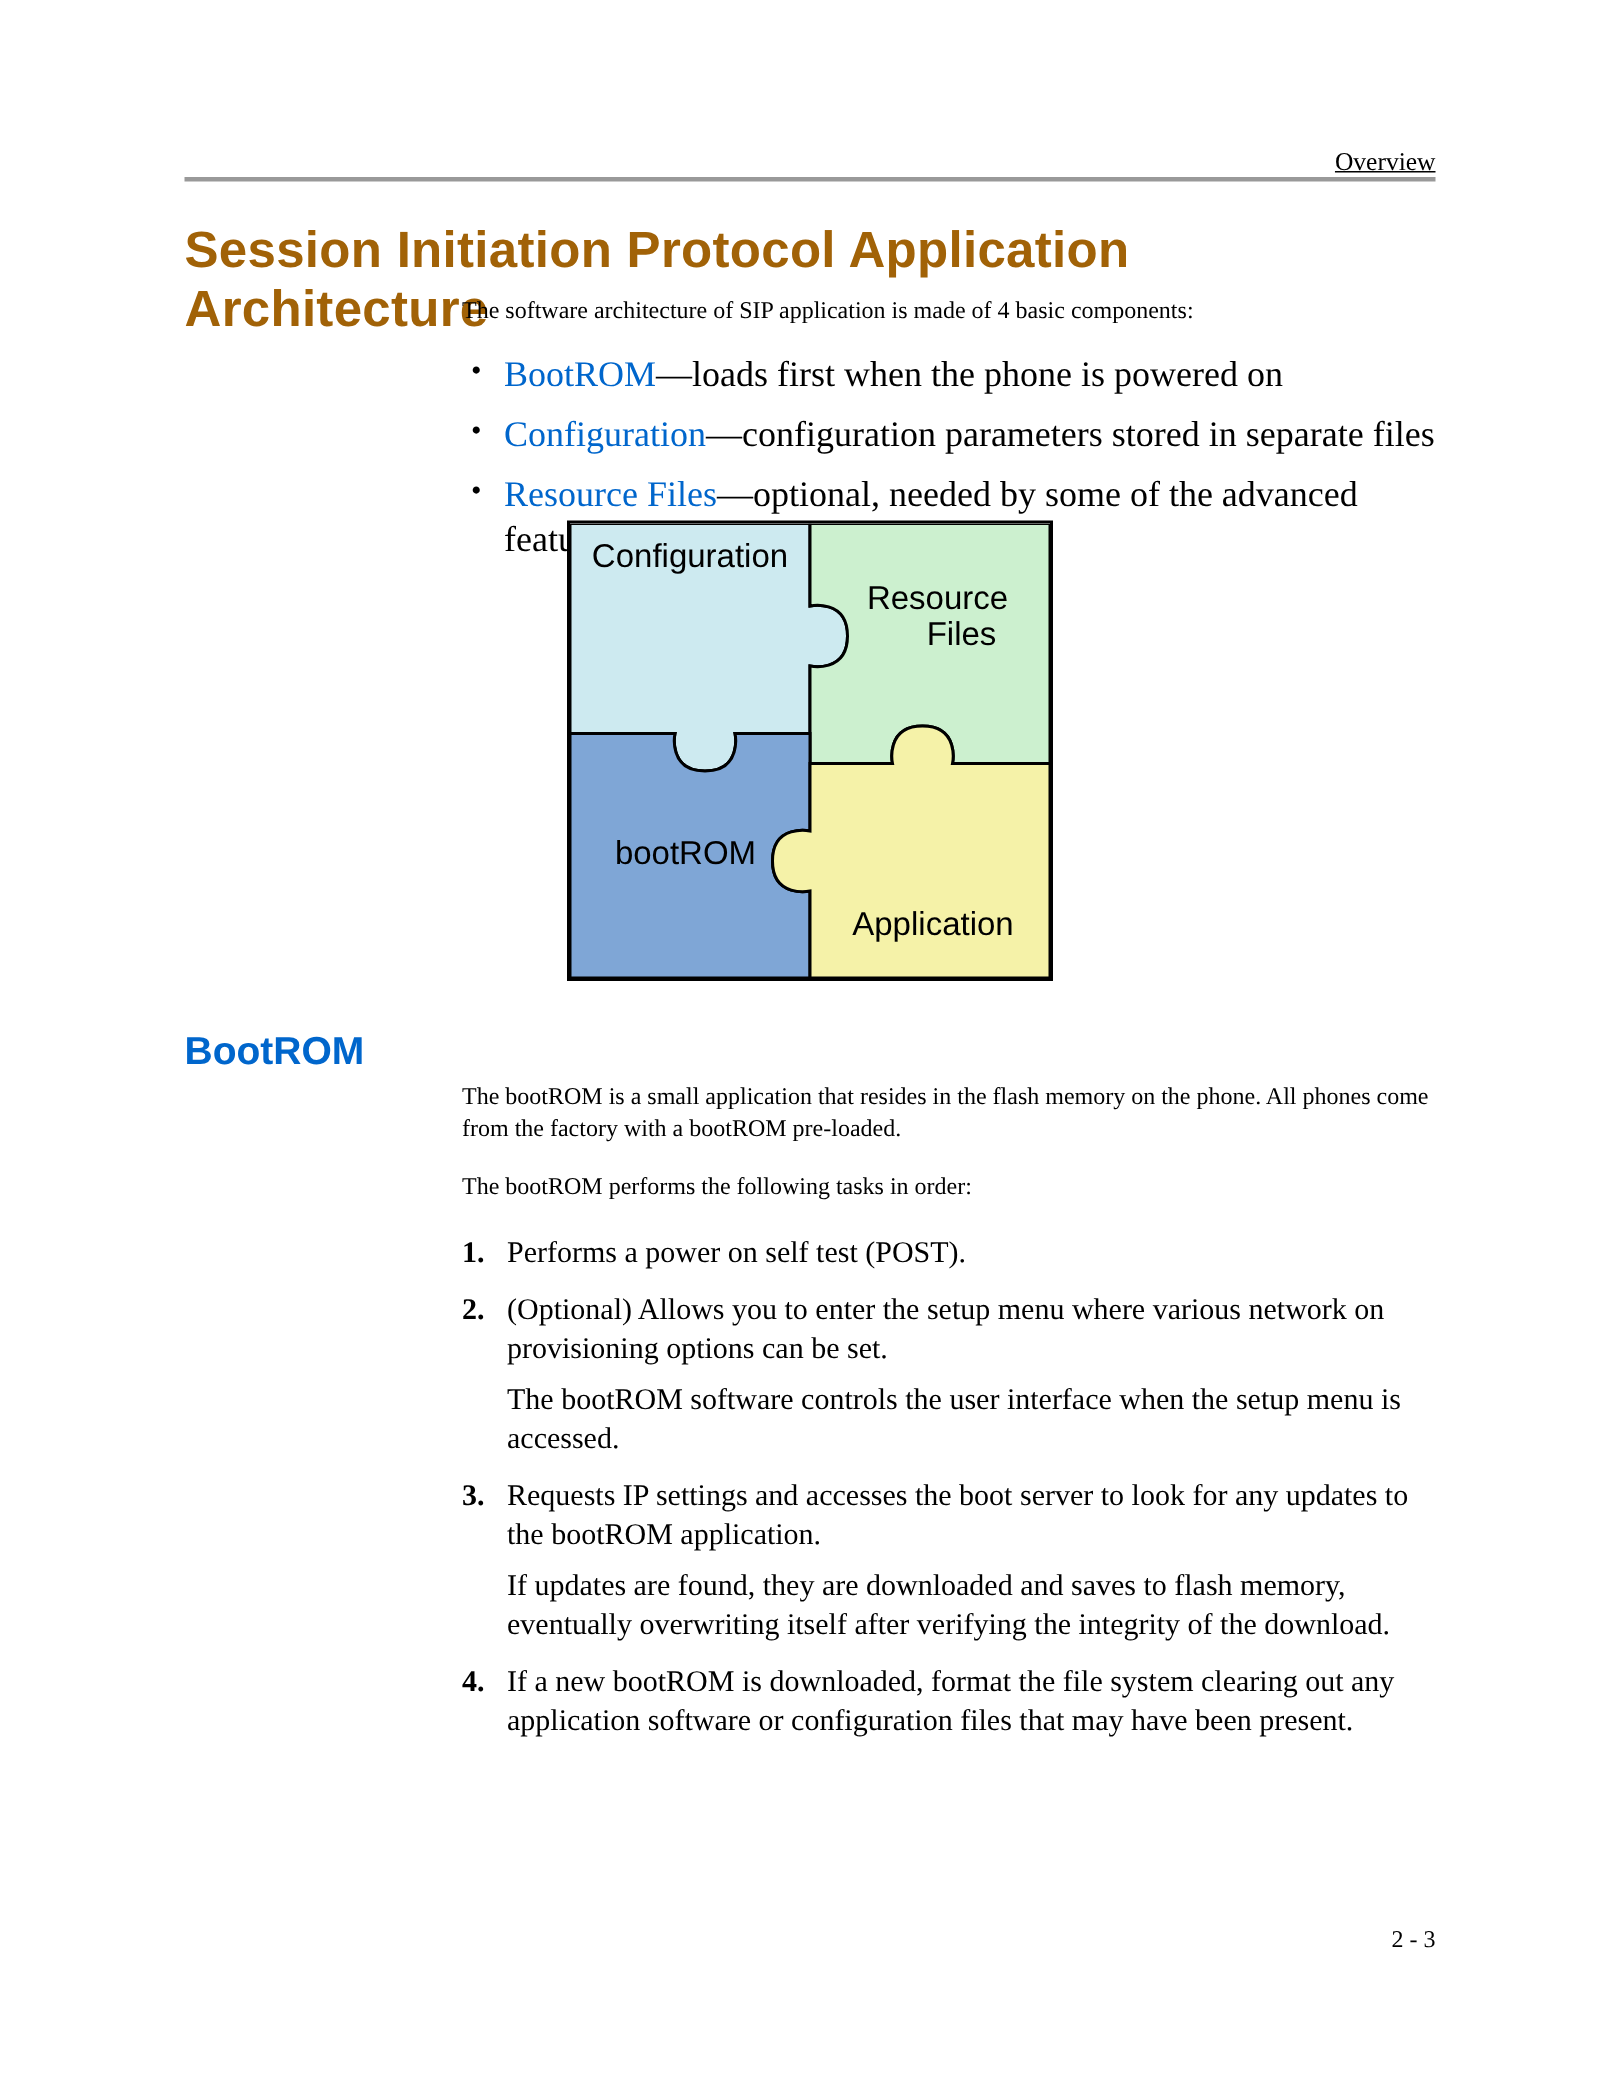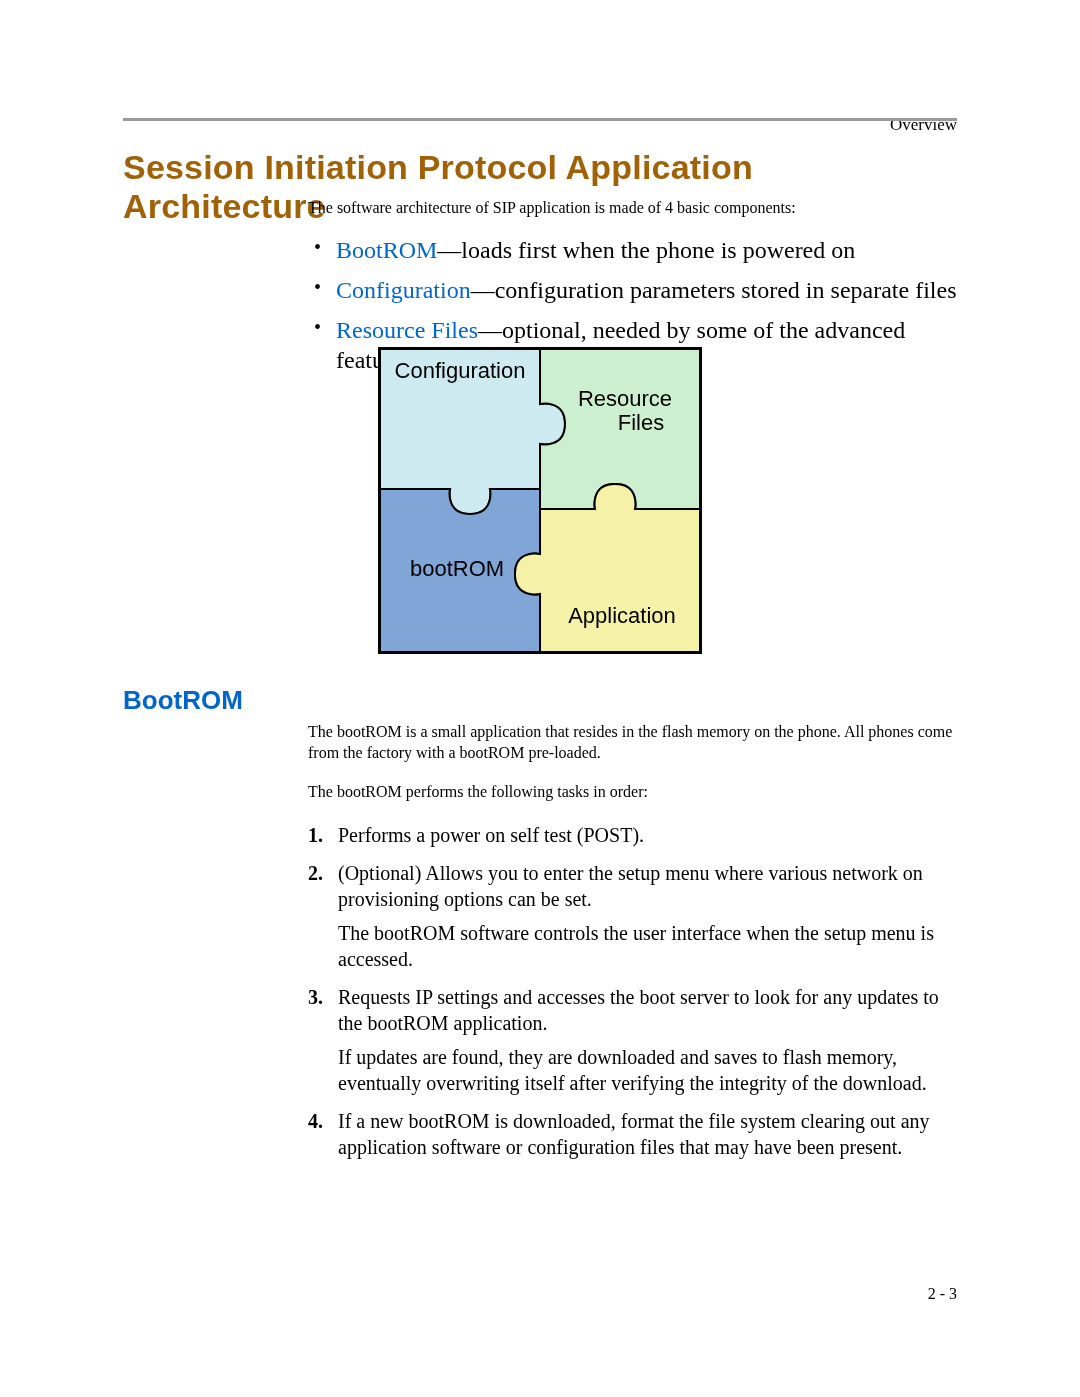--- a/index.html
+++ b/index.html
@@ -12,23 +12,24 @@
     font-family: "Palatino Linotype", "Book Antiqua", Palatino, Georgia, serif;
     color: #000;
   }
   .page {
     position: relative;
     width: 1080px;
     height: 1397px;
   }
   .header-label {
     position: absolute;
-    top: 115px;
+    top: 98px;
     right: 123px;
     font-size: 17px;
+    text-decoration: underline;
   }
   .rule {
     position: absolute;
     top: 118px;
     left: 123px;
     right: 123px;
     height: 3px;
     background: #999999;
   }
   .title {

